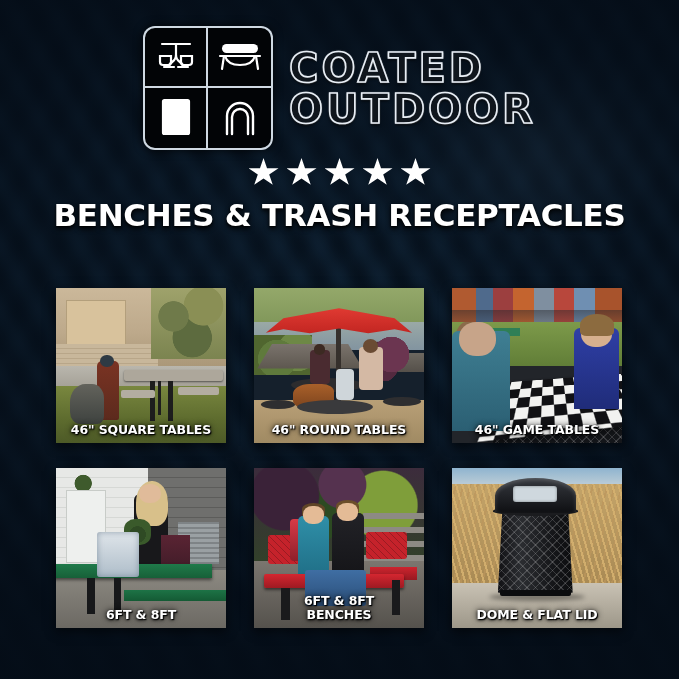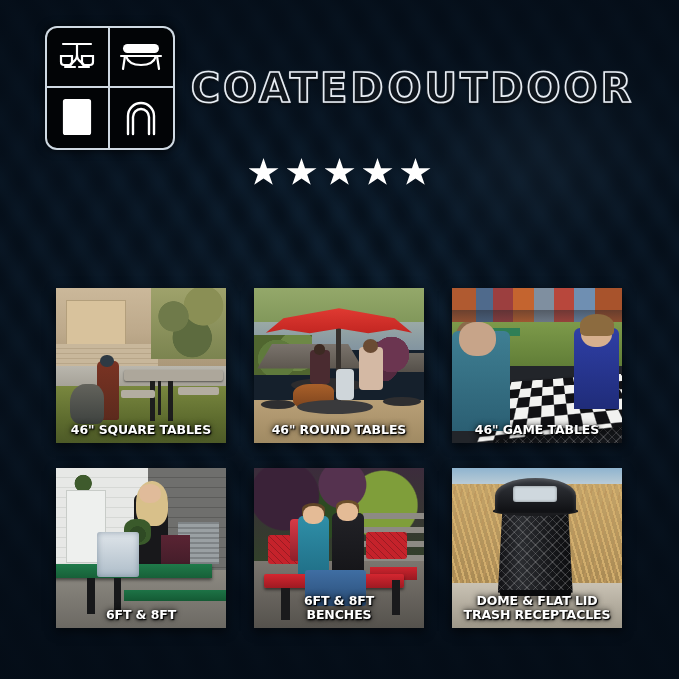--- a/index.html
+++ b/index.html
@@ -70,21 +70,21 @@
     border:2px solid rgba(225,235,245,.92);
     box-shadow:0 0 10px rgba(0,0,0,.8);
     display:grid;grid-template-columns:1fr 1fr;grid-template-rows:1fr 1fr;
     overflow:hidden;
   }
   .logo-cell{position:relative;display:flex;align-items:center;justify-content:center;}
   .logo-cell svg{display:block;}
   .logo-cell.br{border-right:2px solid rgba(225,235,245,.92);}
   .logo-cell.bb{border-bottom:2px solid rgba(225,235,245,.92);}
 
-  .wordmark{display:flex;gap:1px;}
+  .wordmark{display:flex;flex-direction:column;gap:1px;}
   .wm-line{
     font-family:"DejaVu Sans","Liberation Sans",sans-serif;
     font-weight:bold;
     font-size:40px;
     line-height:1.0;
     letter-spacing:3px;
     color:#10161d;
     -webkit-text-stroke:1.6px #e8eef5;
     text-shadow:
       0 0 2px rgba(255,255,255,.85),
@@ -368,20 +368,21 @@
 
     <div class="stars">
       <span class="star"></span>
       <span class="star"></span>
       <span class="star"></span>
       <span class="star"></span>
       <span class="star"></span>
     </div>
 
     <div class="headline">
+      <div>BENCHES &amp; TRASH RECEPTACLES</div>
     </div>
 
     <div class="grid">
 
       <div class="tile">
         <div class="photo">
           <div class="t1-bld"></div>
             <div class="t1-door"></div>
             <div class="t1-stone"></div>
           <div class="t1-trees"></div>
@@ -509,19 +510,18 @@
             <div class="t6-walk"></div>
           <div class="t6-shadow"></div>
           <div class="t6-body"></div>
             <div class="t6-rim"></div>
           <div class="t6-dome"></div>
             <div class="t6-slot"></div>
           <div class="t6-base"></div>
         </div>
         <div class="caption">
           <span>DOME &amp; FLAT LID</span>
-          <span class="l2">TRASH RECEPTACLES</span>
         </div>
       </div>
 
     </div>
   </div>
 </div>
 
 </body></html>

